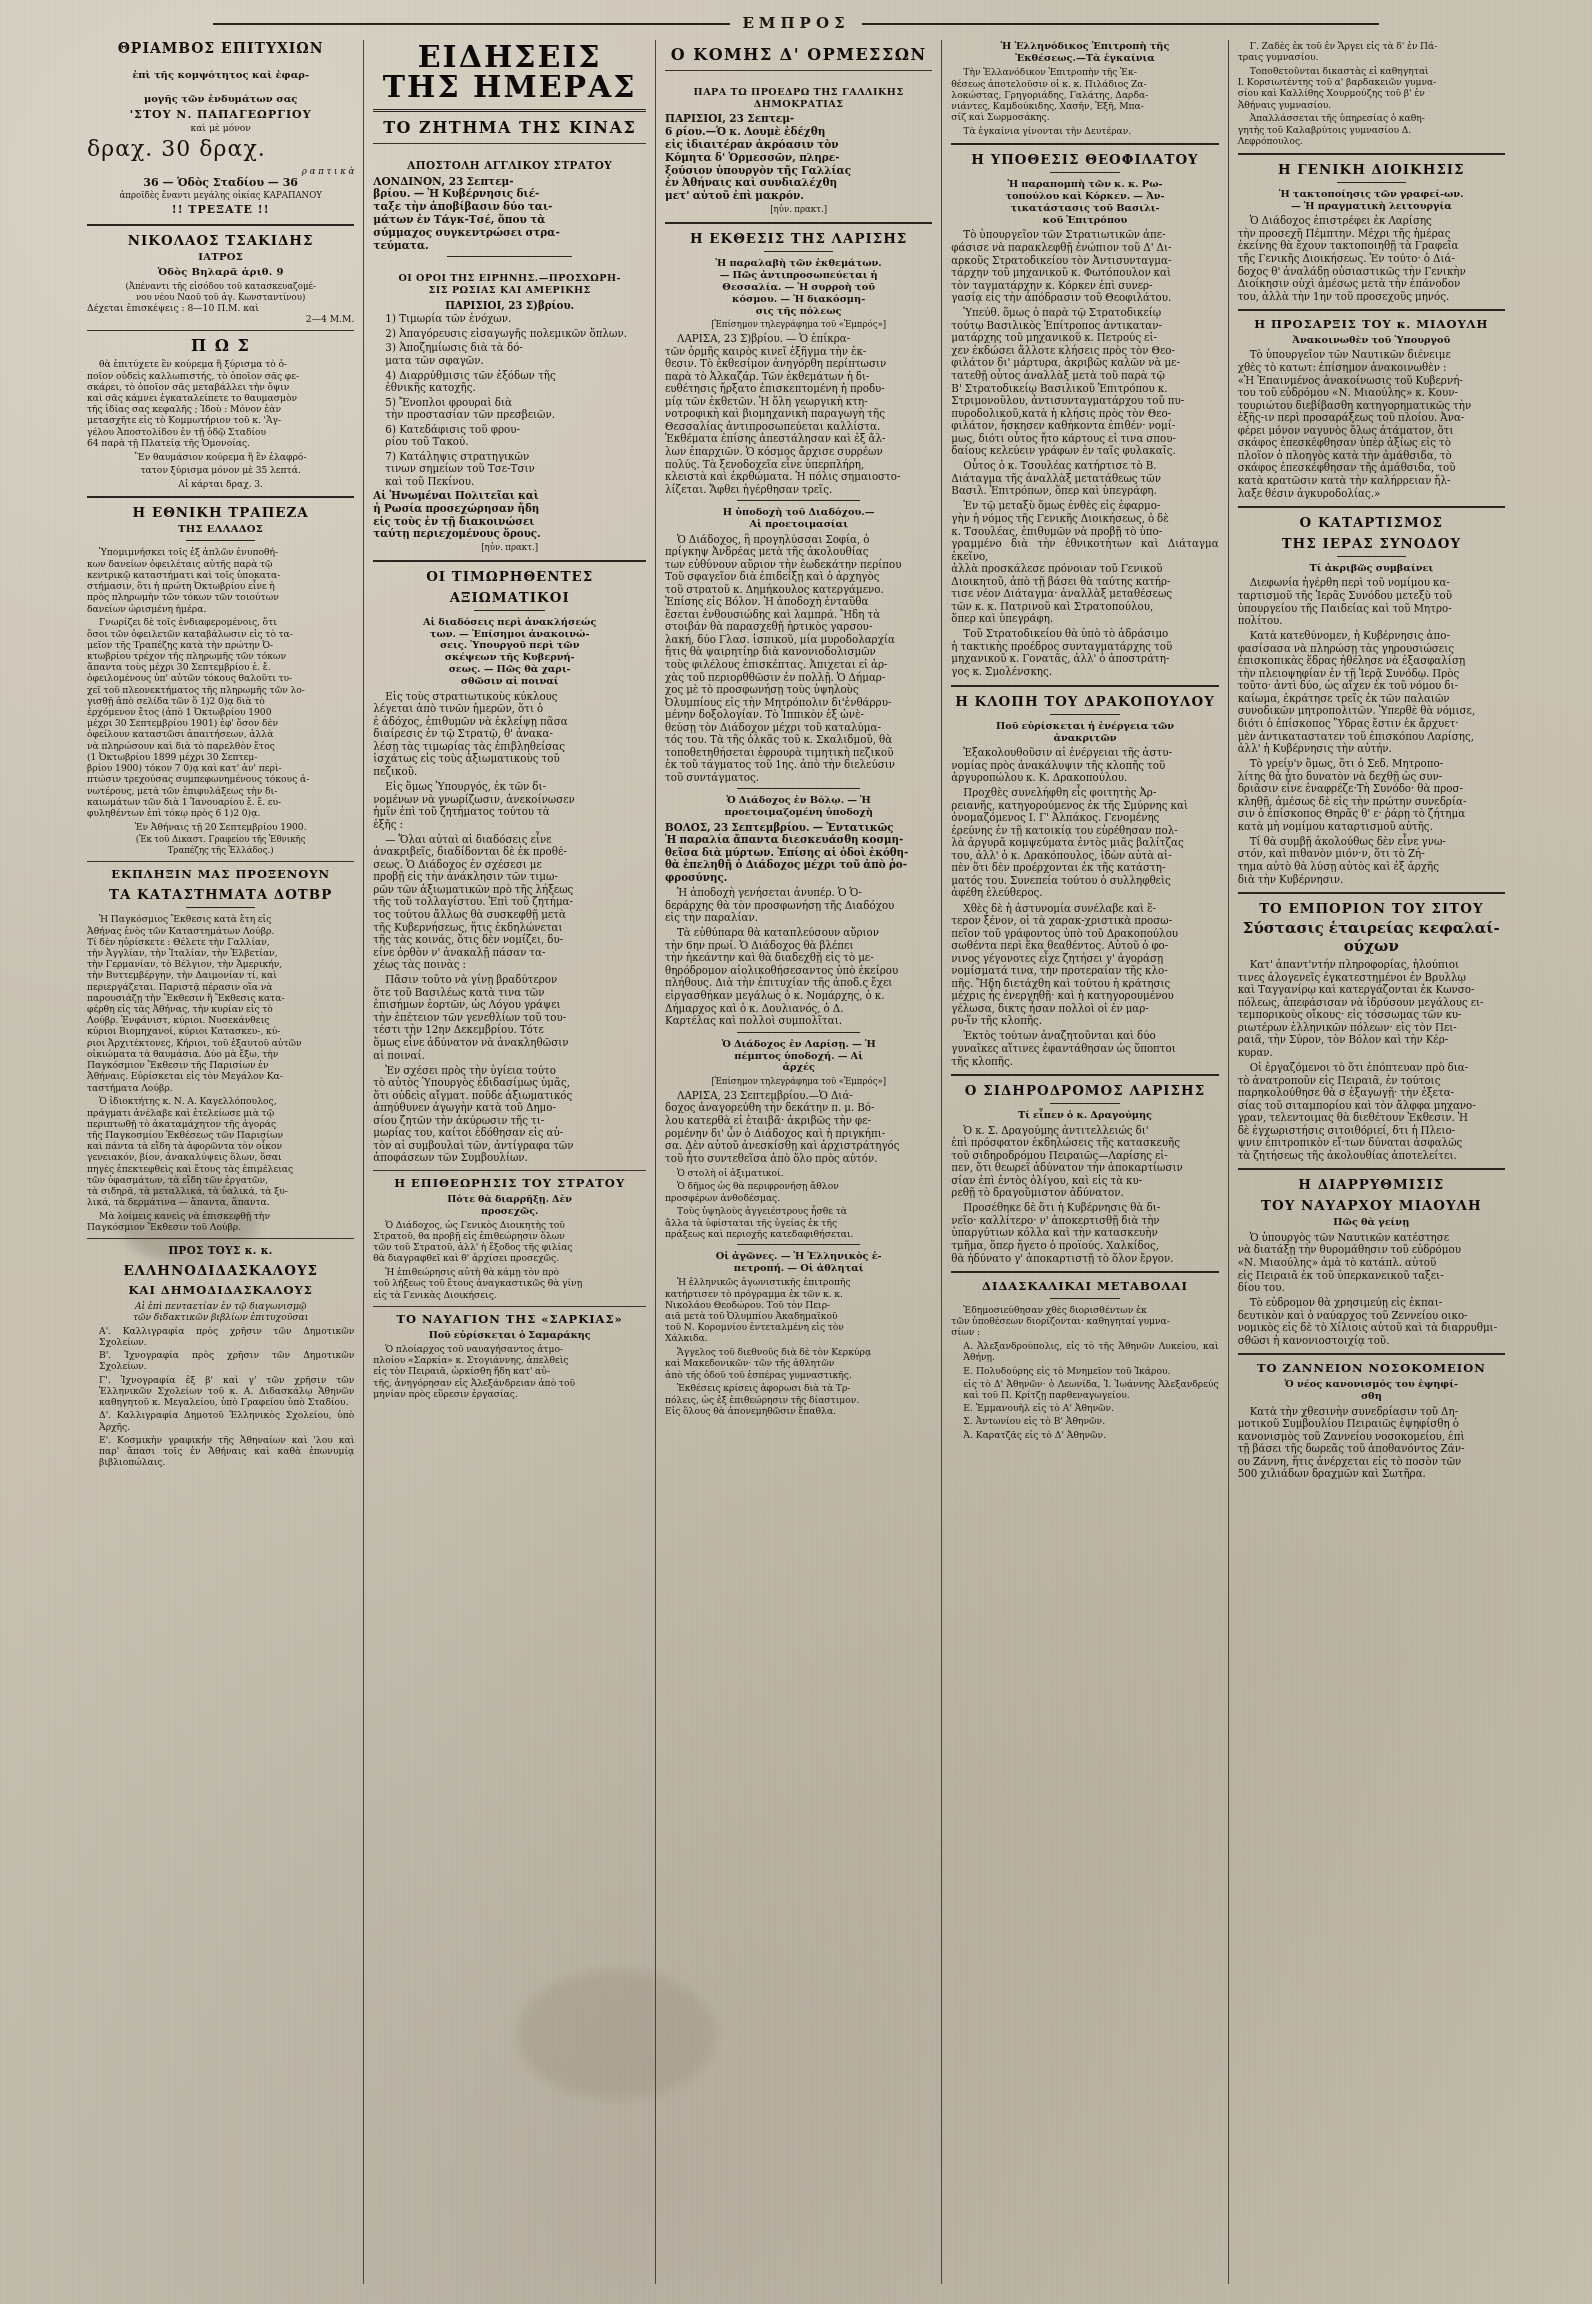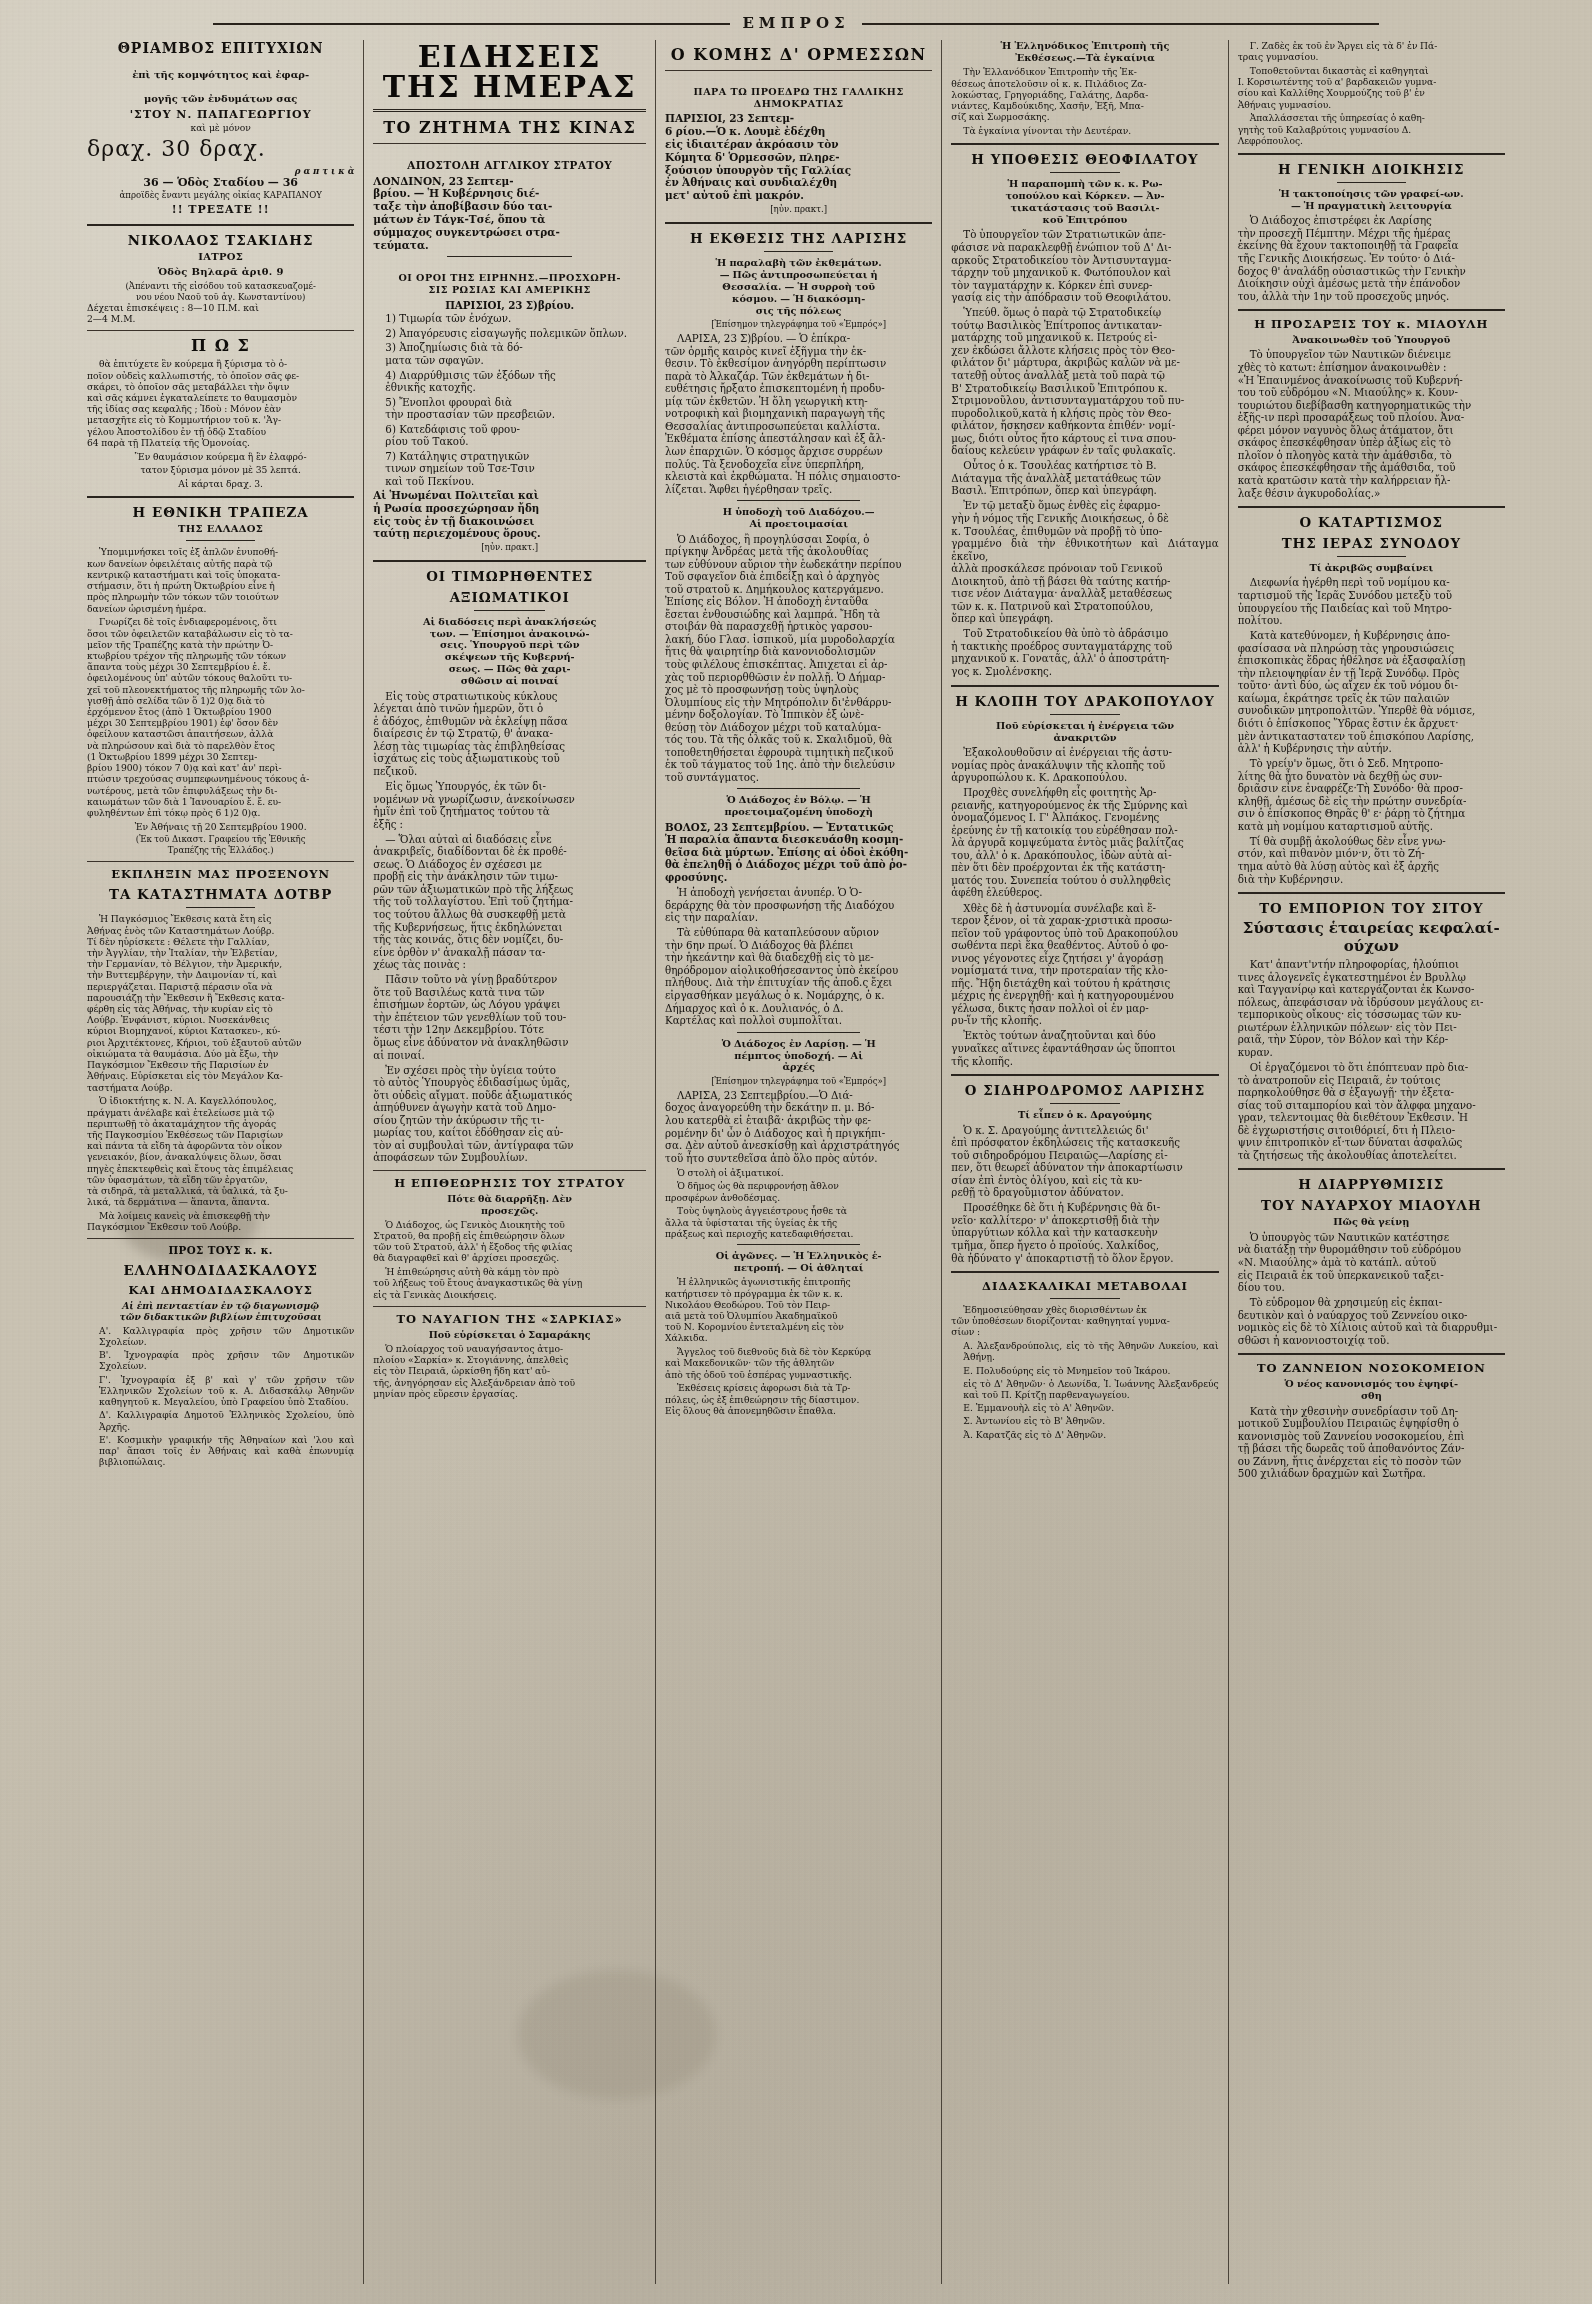--- a/index.html
+++ b/index.html
@@ -106,21 +106,21 @@
     text-align: justify;
     text-indent: 12px;
     margin: 0 0 2.5px;
     hyphens: auto;
     word-spacing: -0.3px;
   }
   .center { text-align: center; text-indent: 0; }
   .small { font-size: 9.2px; }
   .tiny { font-size: 8.6px; }
   .b { font-weight: bold; }
-  .i { font-style: italic; font-weight: bold; }
+  .i { font-style: italic; }
   .big-price {
     text-align: left;
     font-size: 22px;
     font-weight: normal;
     letter-spacing: 1px;
     margin: 3px 0;
   }
   .topad {
     text-align: center;
   }
@@ -181,21 +181,21 @@
         <div class="tiny">ἀπροϊδὲς ἔναντι μεγάλης οἰκίας ΚΑΡΑΠΑΝΟΥ</div>
         <div class="l3">!! ΤΡΕΞΑΤΕ !!</div>
       </div>
       <hr class="hr-thick">
       <div class="hd md">ΝΙΚΟΛΑΟΣ ΤΣΑΚΙΔΗΣ</div>
       <div class="sub">ΙΑΤΡΟΣ</div>
       <div class="sub">Ὁδὸς Βηλαρᾶ ἀριθ. 9</div>
       <div class="center tiny">(Ἀπέναντι τῆς εἰσόδου τοῦ κατασκευαζομέ-</div>
       <div class="center tiny">νου νέου Ναοῦ τοῦ ἁγ. Κωνσταντίνου)</div>
       <div class="small">Δέχεται ἐπισκέψεις :    8—10 Π.Μ. καὶ</div>
-      <div class="small" style="">2—4 Μ.Μ.</div>
+      <div class="small" style="text-align:right">2—4 Μ.Μ.</div>
       <hr class="hr-thin">
       <div class="hd lg">Π Ω Σ</div>
       <p class="para small" style="white-space:pre-line">θὰ ἐπιτύχετε ἓν κούρεμα ἢ ξύρισμα τὸ ὁ-
 ποῖον οὐδεὶς καλλωπιστής, τὸ ὁποῖον σᾶς φε-
 σκάρει, τὸ ὁποῖον σᾶς μεταβάλλει τὴν ὄψιν
 καὶ σᾶς κάμνει ἐγκαταλείπετε το θαυμασμὸν
 τῆς ἰδίας σας κεφαλῆς ; Ἰδοὺ : Μόνον ἐὰν
 μετασχῆτε εἰς τὸ Κομμωτήριον τοῦ κ. 'Ἀγ-
 γέλου  Ἀποστολίδου ἐν τῇ ὁδῷ Σταδίου
 64 παρὰ τῇ Πλατείᾳ τῆς Ὁμονοίας.</p>

